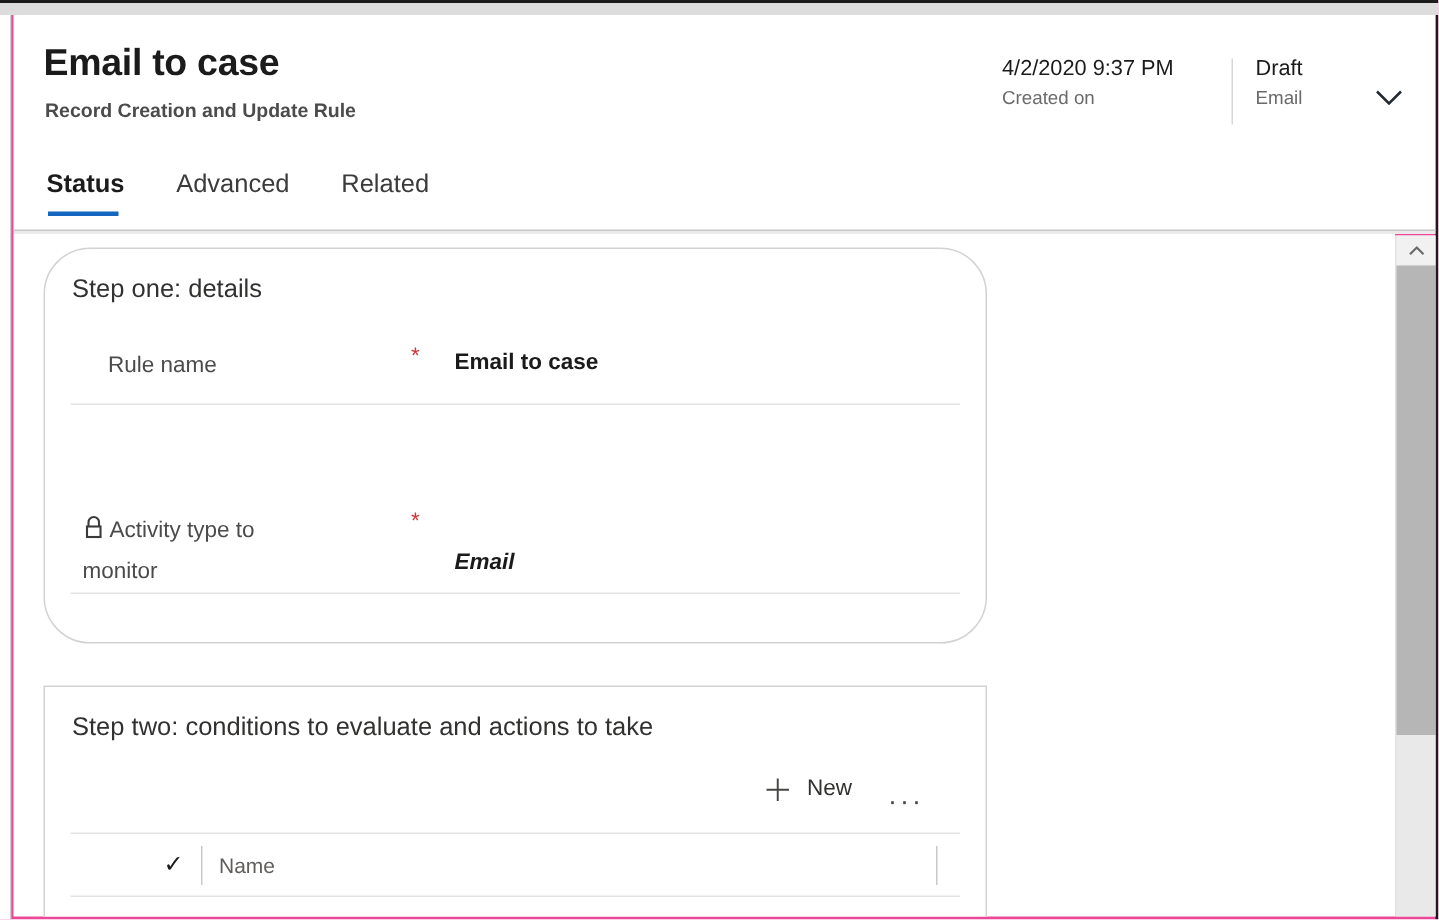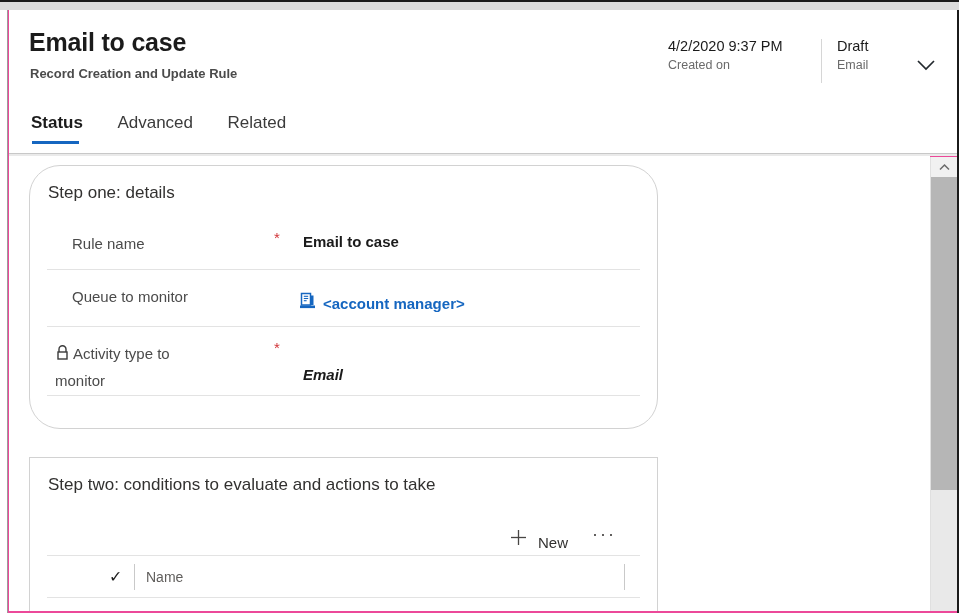--- a/index.html
+++ b/index.html
@@ -245,21 +245,21 @@
   .grid-toolbar {
     position: absolute;
     left: 17px; top: 55px;
     width: 593px; height: 42px;
     display: flex;
     align-items: center;
     justify-content: flex-end;
   }
   .cmd-btn {
     display: flex;
-    align-items: flex-end;
+    align-items: flex-start;
     height: 34px;
     padding: 0 8px;
     cursor: pointer;
     color: #323130;
   }
   .cmd-btn .cmd-label {
     font-size: 15px;
     color: #323130;
     margin-left: 10px;
     white-space: nowrap;
@@ -393,36 +393,20 @@
 
     <div class="card" id="card-step-one">
       <div class="card-title">Step one: details</div>
 
       <div class="field-row" id="row-rule-name">
         <div class="field-label">Rule name</div>
         <div class="req-star">*</div>
         <div class="field-value" id="val-rule-name">Email to case</div>
       </div>
 
-      <div class="field-row" id="row-queue">
-        <div class="field-label">Queue to monitor</div>
-        <div class="lookup-value">
-          <span>
-            <svg width="17" height="18" viewBox="0 0 17 18">
-              <rect x="2.5" y="1.5" width="9" height="11.5" fill="#ffffff" stroke="#1566c0" stroke-width="1.5"></rect>
-              <line x1="4.8" y1="4.3" x2="9.2" y2="4.3" stroke="#1566c0" stroke-width="1.1"></line>
-              <line x1="4.8" y1="6.5" x2="9.2" y2="6.5" stroke="#1566c0" stroke-width="1.1"></line>
-              <line x1="4.8" y1="8.7" x2="7.6" y2="8.7" stroke="#1566c0" stroke-width="1.1"></line>
-              <path d="M11.5 3.5 L14.5 3.5 L14.5 13 L11.5 13 Z" fill="#1566c0"></path>
-              <rect x="1" y="13.5" width="15" height="2.6" fill="#1566c0"></rect>
-            </svg>
-          </span>
-          <span class="lookup-link">&lt;account manager&gt;</span>
-        </div>
-      </div>
 
       <div class="field-row" id="row-activity-type">
         <div class="field-label with-lock">
           <span class="lock-icon">
             <svg width="15" height="17" viewBox="0 0 15 17">
               <path d="M4 8 L4 5.2 A3.5 3.5 0 0 1 11 5.2 L11 8" fill="none" stroke="#3b3b3b" stroke-width="1.4"></path>
               <rect x="3" y="8" width="9" height="7" fill="none" stroke="#3b3b3b" stroke-width="1.4"></rect>
             </svg>
           </span><span>Activity type to monitor</span>
         </div>

